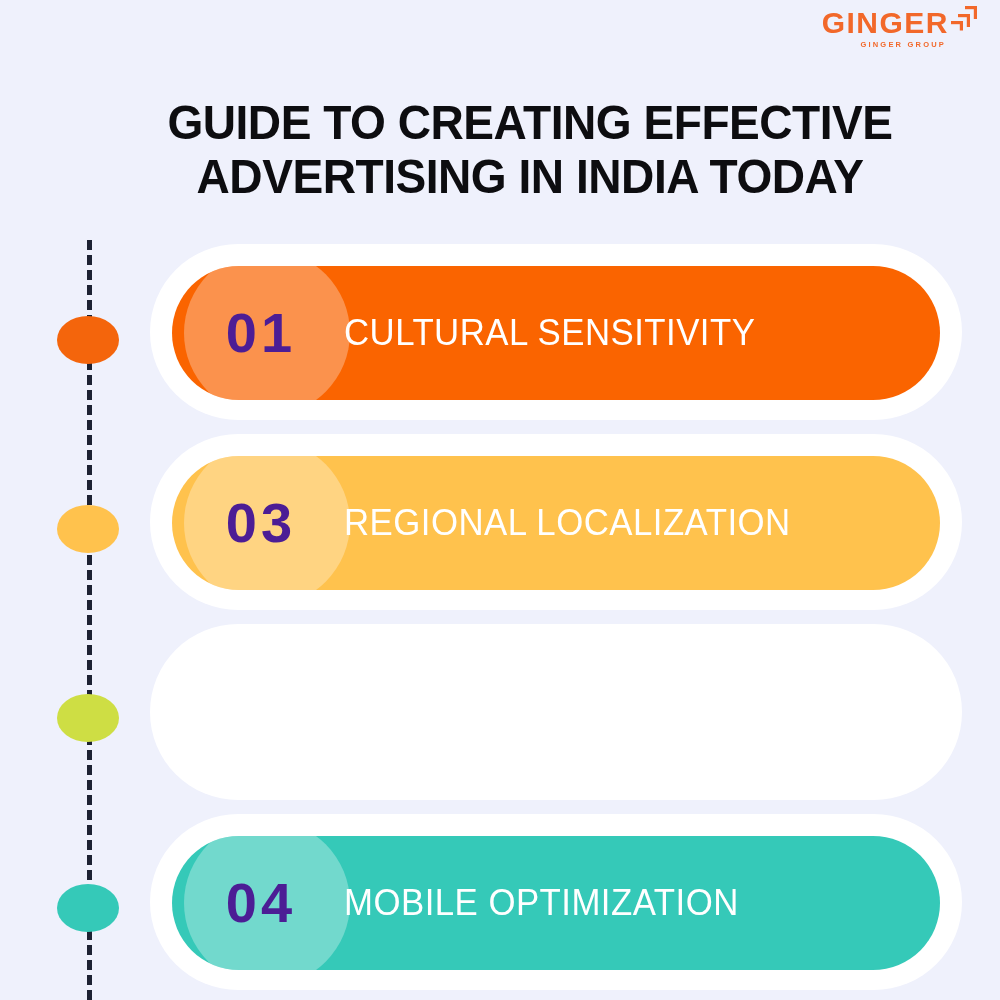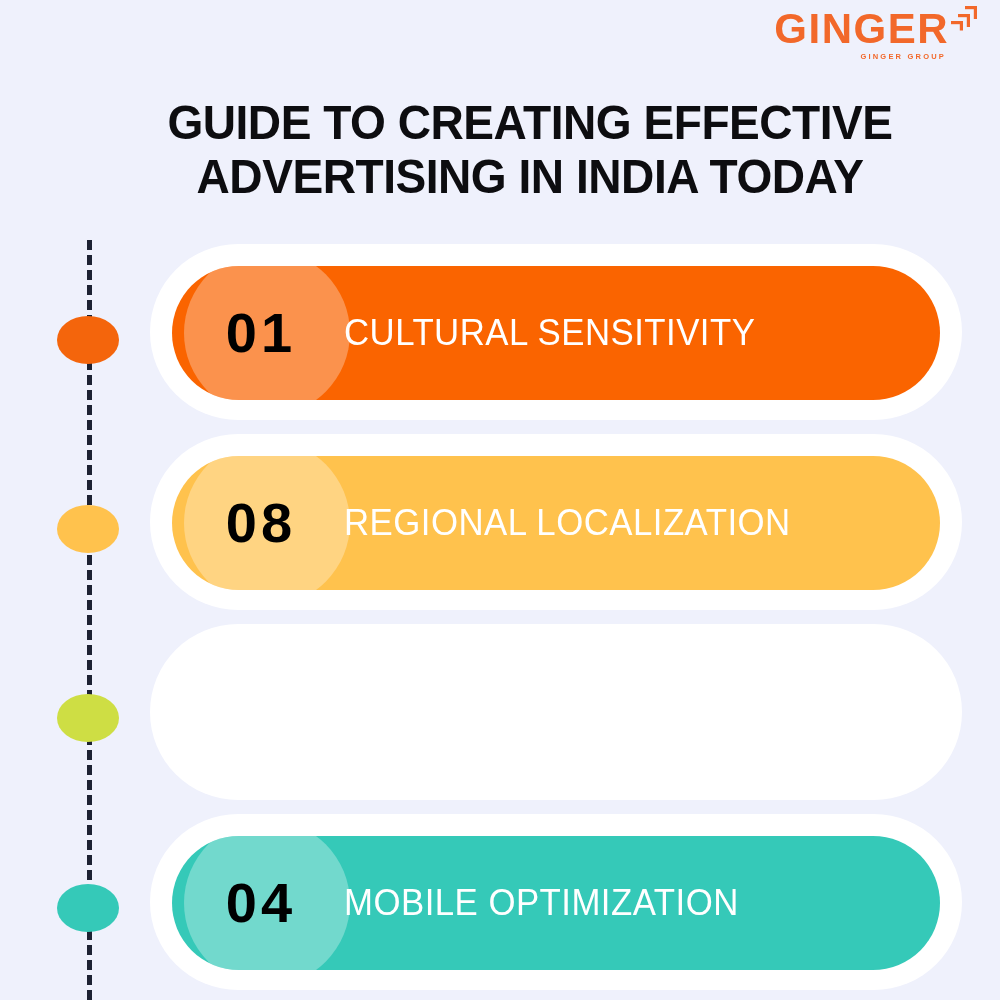--- a/index.html
+++ b/index.html
@@ -21,21 +21,21 @@
   
   #brand-logo {
     position:absolute; top:8px; right:22px;
     display:flex; flex-direction:column; align-items:flex-end;
     line-height:1;
   }
   #brand-row { display:flex; align-items:flex-start; }
   #brand-word {
     font-family:"Liberation Sans", sans-serif;
     font-weight:bold;
-    font-size:42px;
+    font-size:30px;
     letter-spacing:1.5px;
     color:#f2682a;
   }
   #brand-mark {
     position:relative;
     width:27px; height:25px;
     margin-left:2px; margin-top:-2px;
   }
   #brand-tag {
     font-size:7.5px;
@@ -106,21 +106,21 @@
   }
   .step-num {
     position:relative;
     z-index:2;
     width:178px;
     text-align:center;
     font-family:"Liberation Sans", sans-serif;
     font-weight:bold;
     font-size:56px;
     letter-spacing:4px;
-    color:#000000;
+    color:#4c1d95;
     line-height:1;
   }
   .step-label {
     position:relative;
     z-index:2;
     font-family:"Liberation Sans", sans-serif;
     font-weight:normal;
     font-size:37px;
     letter-spacing:0.5px;
     color:#ffffff;
@@ -169,21 +169,21 @@
       <div class="step-numcircle"></div>
       <span class="step-num">01</span>
       <span class="step-label">CULTURAL SENSITIVITY</span>
     </div>
   </div>
 
   <div class="step-row" id="row-1" style="top: 434px;">
     <div class="step-halo"></div>
     <div class="step-bar" id="bar-1" style="background: rgb(255, 194, 77);">
       <div class="step-numcircle"></div>
-      <span class="step-num">08</span>
+      <span class="step-num">03</span>
       <span class="step-label">REGIONAL LOCALIZATION</span>
     </div>
   </div>
 
   <div class="step-row" id="row-2" style="top: 624px;">
     <div class="step-halo"></div>
   </div>
 
   <div class="step-row" id="row-3" style="top: 814px;">
     <div class="step-halo"></div>

